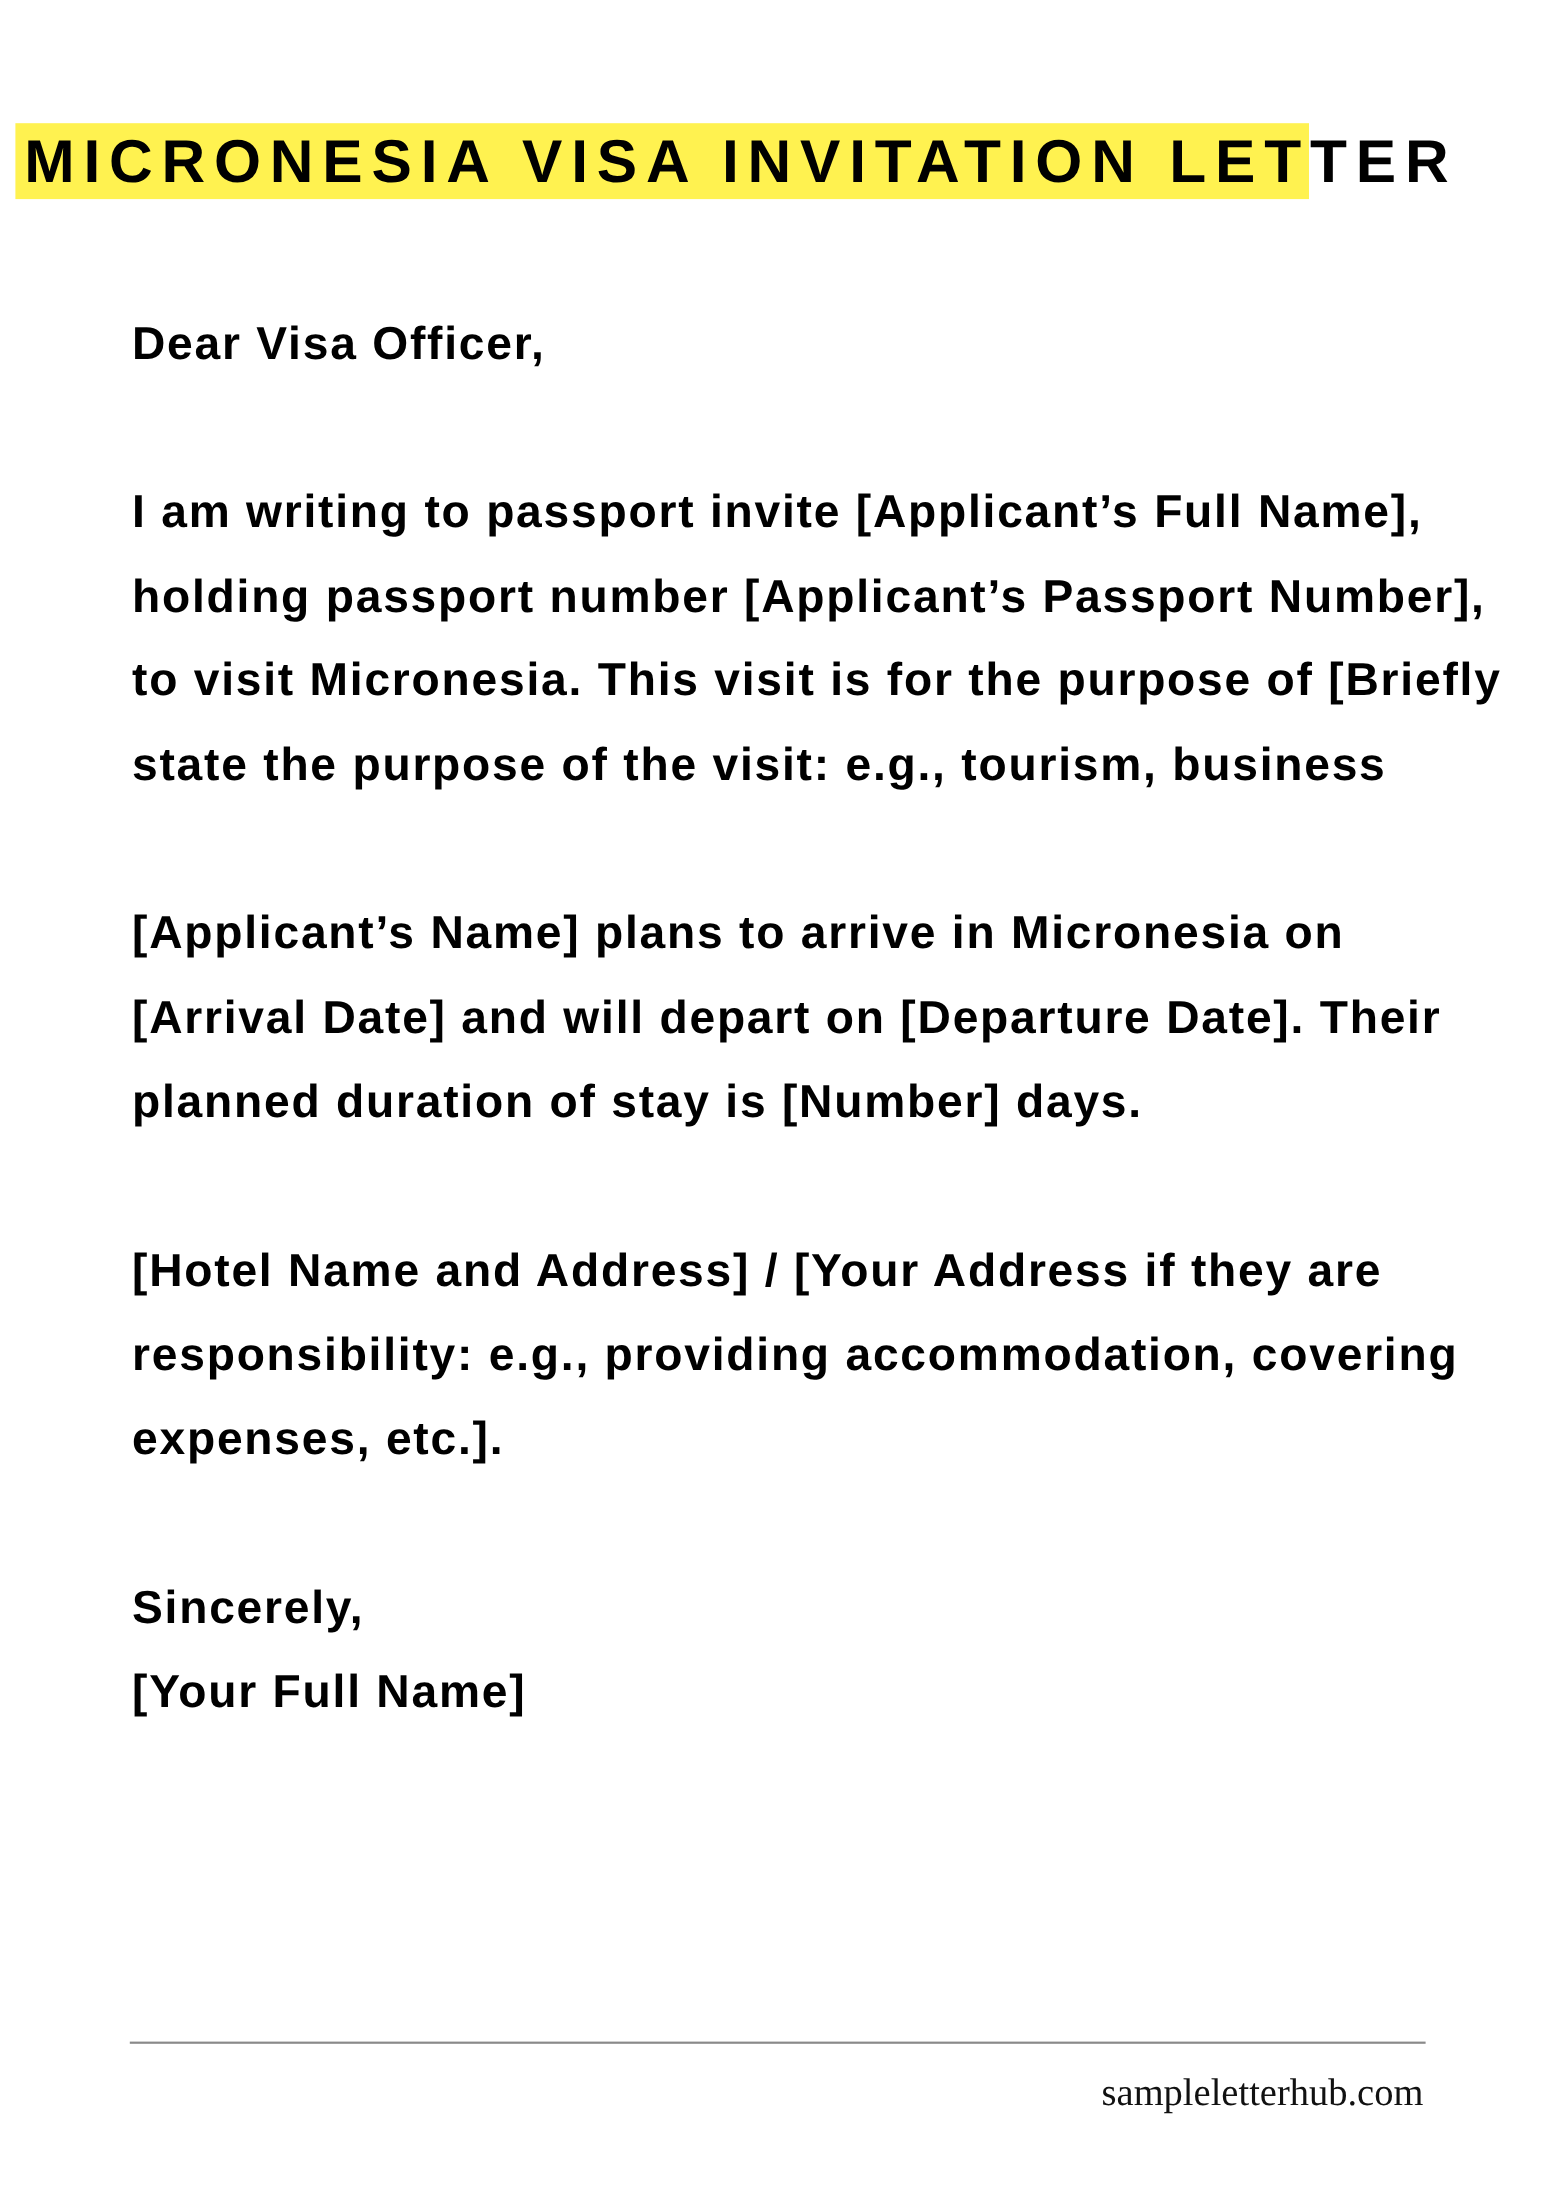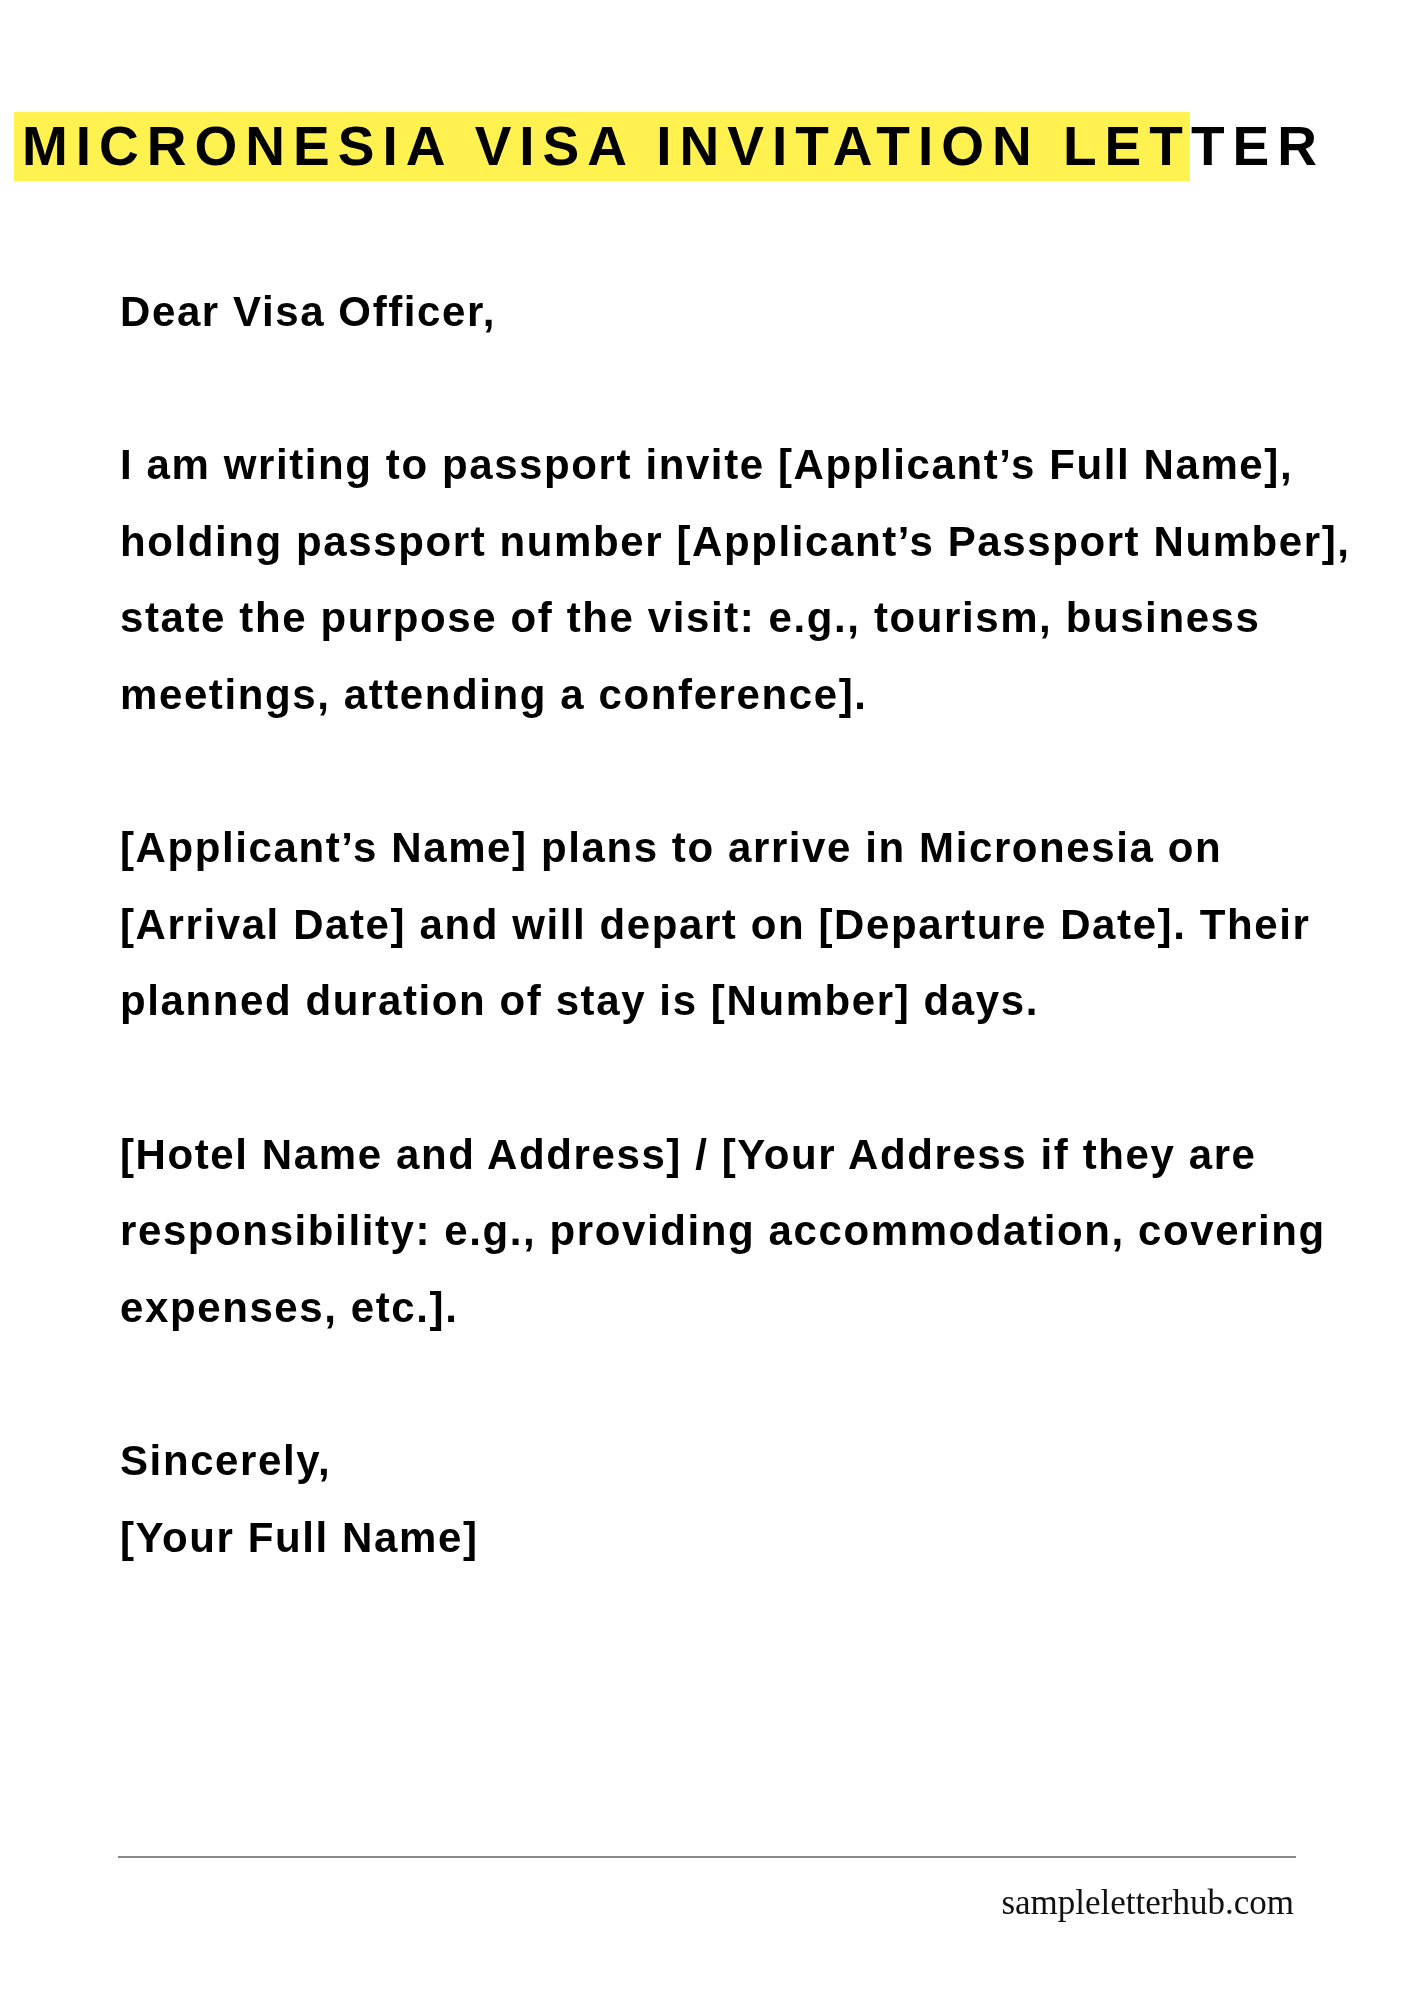--- a/index.html
+++ b/index.html
@@ -78,22 +78,22 @@
   <h1 class="title-text">MICRONESIA VISA INVITATION LETTER</h1>
 </div>
 
 <div class="letter-body">
   <div class="line">Dear Visa Officer,</div>
   <div class="line"></div>
 
   <div>
     <div class="line">I am writing to passport invite [Applicant’s Full Name],</div>
     <div class="line">holding passport number [Applicant’s Passport Number],</div>
+    <div class="line">to visit Micronesia. This visit is for the purpose of [Briefly</div>
     <div class="line">state the purpose of the visit: e.g., tourism, business</div>
-    <div class="line">meetings, attending a conference].</div>
   </div>
   <div class="line"></div>
 
   <div>
     <div class="line">[Applicant’s Name] plans to arrive in Micronesia on</div>
     <div class="line">[Arrival Date] and will depart on [Departure Date]. Their</div>
     <div class="line">planned duration of stay is [Number] days.</div>
   </div>
   <div class="line"></div>
 

